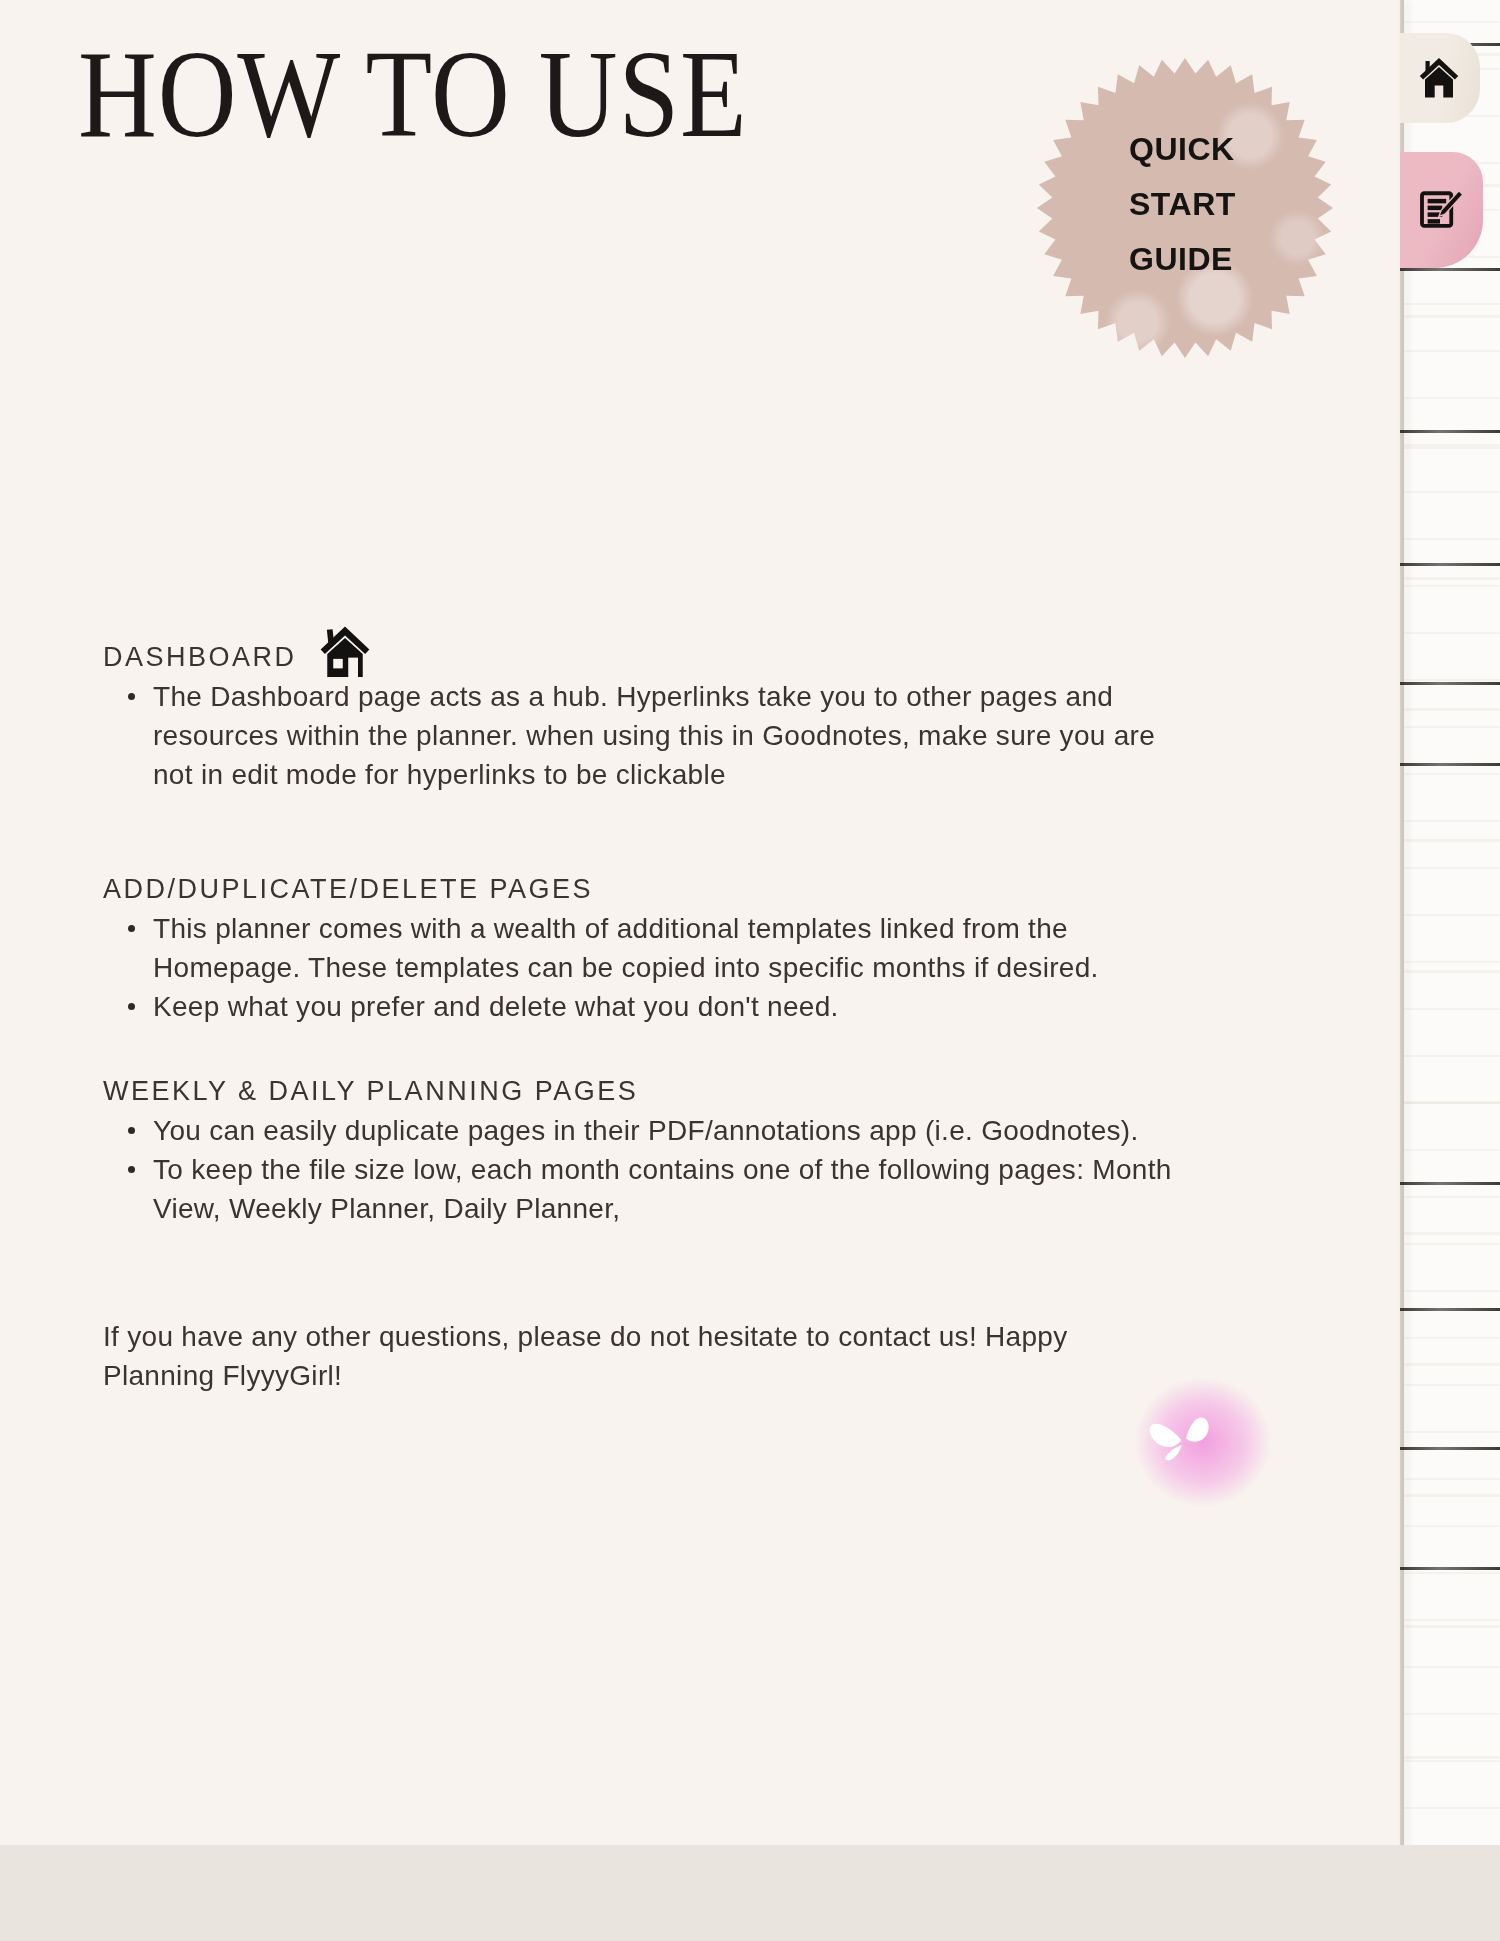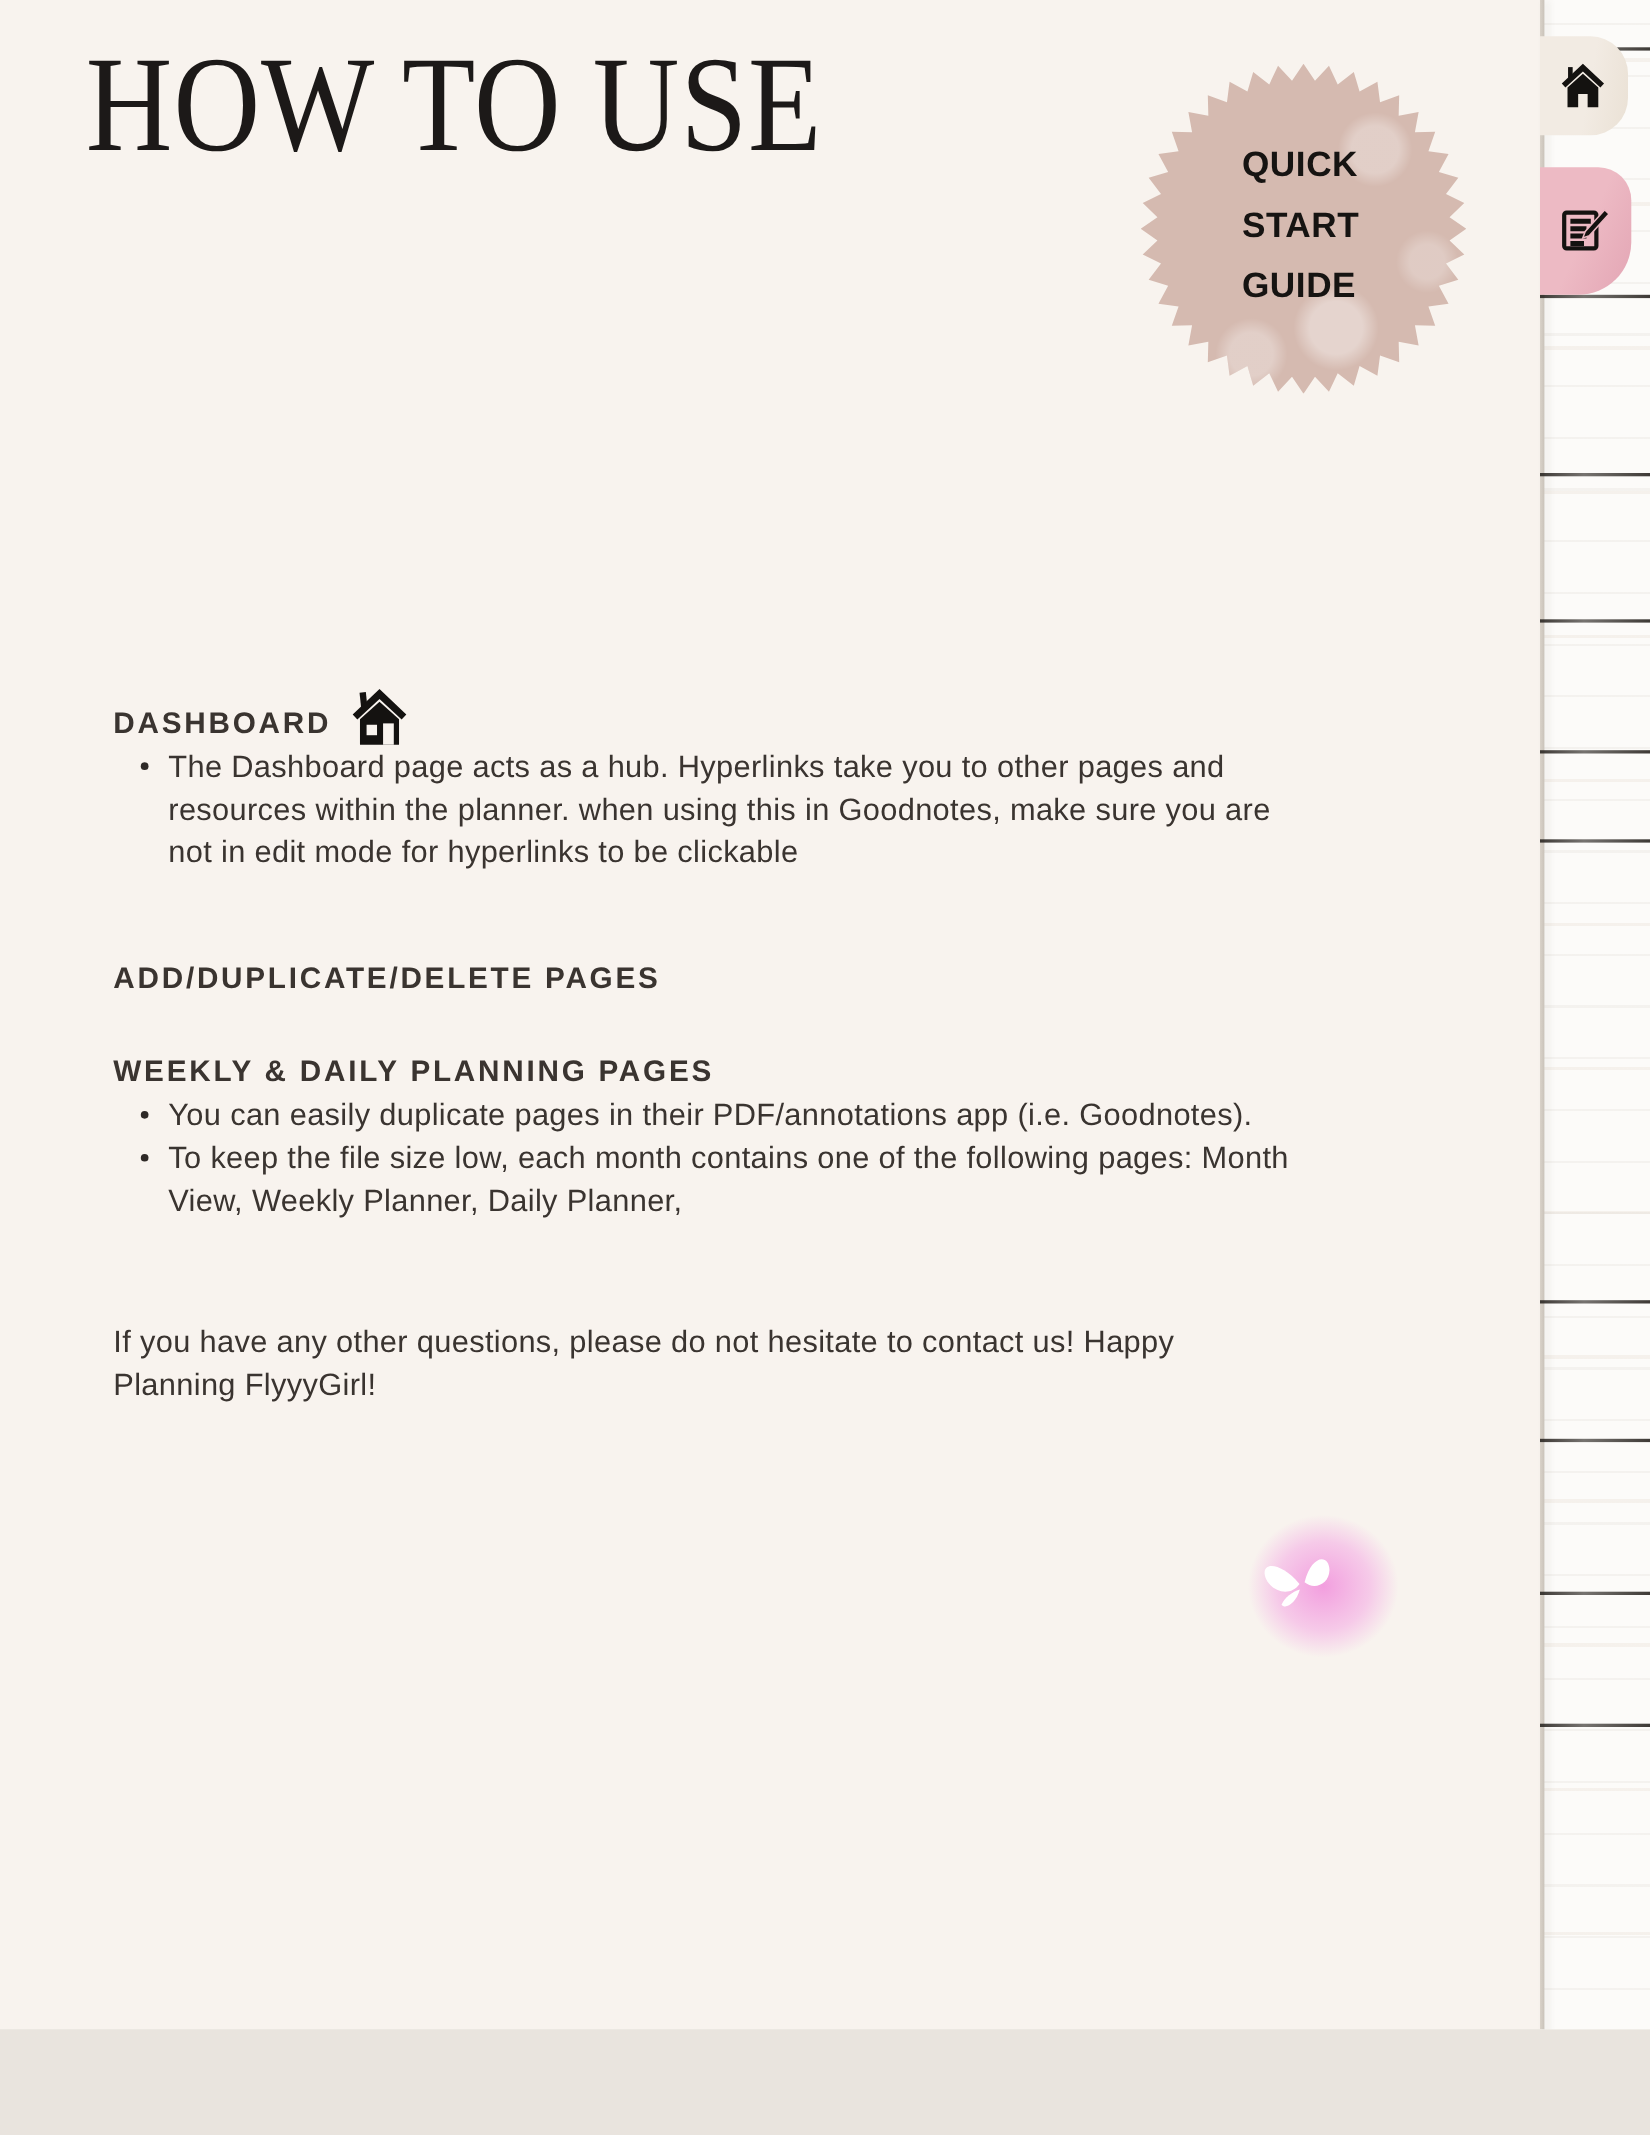--- a/index.html
+++ b/index.html
@@ -27,21 +27,21 @@
         radial-gradient(circle at 88% 60%, rgba(255,255,255,.25) 0 5%, rgba(255,255,255,0) 9%),
         var(--badge-bg)}
   .badge-text{position:absolute;left:92px;top:64px;font-weight:700;font-size:32px;
       line-height:55px;letter-spacing:.5px;color:var(--badge-ink)}
   .badge-text span{display:block}
 
   
   .content{position:absolute;left:103px;top:637px;width:1250px;font-size:28px;
            line-height:39px;letter-spacing:.3px}
   .sec-head{position:relative;line-height:39px}
-  .sec-head h2{display:inline-block;font-size:27px;font-weight:700;letter-spacing:2.5px;
+  .sec-head h2{display:inline-block;font-size:27px;font-weight:400;letter-spacing:2.5px;
                color:var(--text-ink)}
   .head-icon{position:absolute;left:212px;bottom:-8px;width:60px;height:66px}
   .sec ul{list-style:none;padding-left:22px}
   .sec li{position:relative;padding-left:28px;white-space:pre-line}
   .sec li::before{content:"";position:absolute;left:3px;top:16px;width:7px;height:7px;
                   border-radius:50%;background:#2e2926}
   .sec + .sec{margin-top:0}
   .sec.s2{margin-top:75px}
   .sec.s3{margin-top:45px}
   .footer-note{margin-top:89px;white-space:pre-line}
@@ -105,20 +105,25 @@
         <li><span>The Dashboard page acts as a hub. Hyperlinks take you to other pages and
 resources within the planner. when using this in Goodnotes, make sure you are
 not in edit mode for hyperlinks to be clickable</span></li>
       </ul>
     </section>
 
     <section class="sec s2">
       <div class="sec-head">
         <h2>ADD/DUPLICATE/DELETE PAGES</h2>
       </div>
+      <ul>
+        <li><span>This planner comes with a wealth of additional templates linked from the
+Homepage. These templates can be copied into specific months if desired.</span></li>
+        <li><span>Keep what you prefer and delete what you don't need.</span></li>
+      </ul>
     </section>
 
     <section class="sec s3">
       <div class="sec-head">
         <h2>WEEKLY &amp; DAILY PLANNING PAGES</h2>
       </div>
       <ul>
         <li><span>You can easily duplicate pages in their PDF/annotations app (i.e. Goodnotes).</span></li>
         <li><span>To keep the file size low, each month contains one of the following pages: Month
 View, Weekly Planner, Daily Planner,</span></li>

